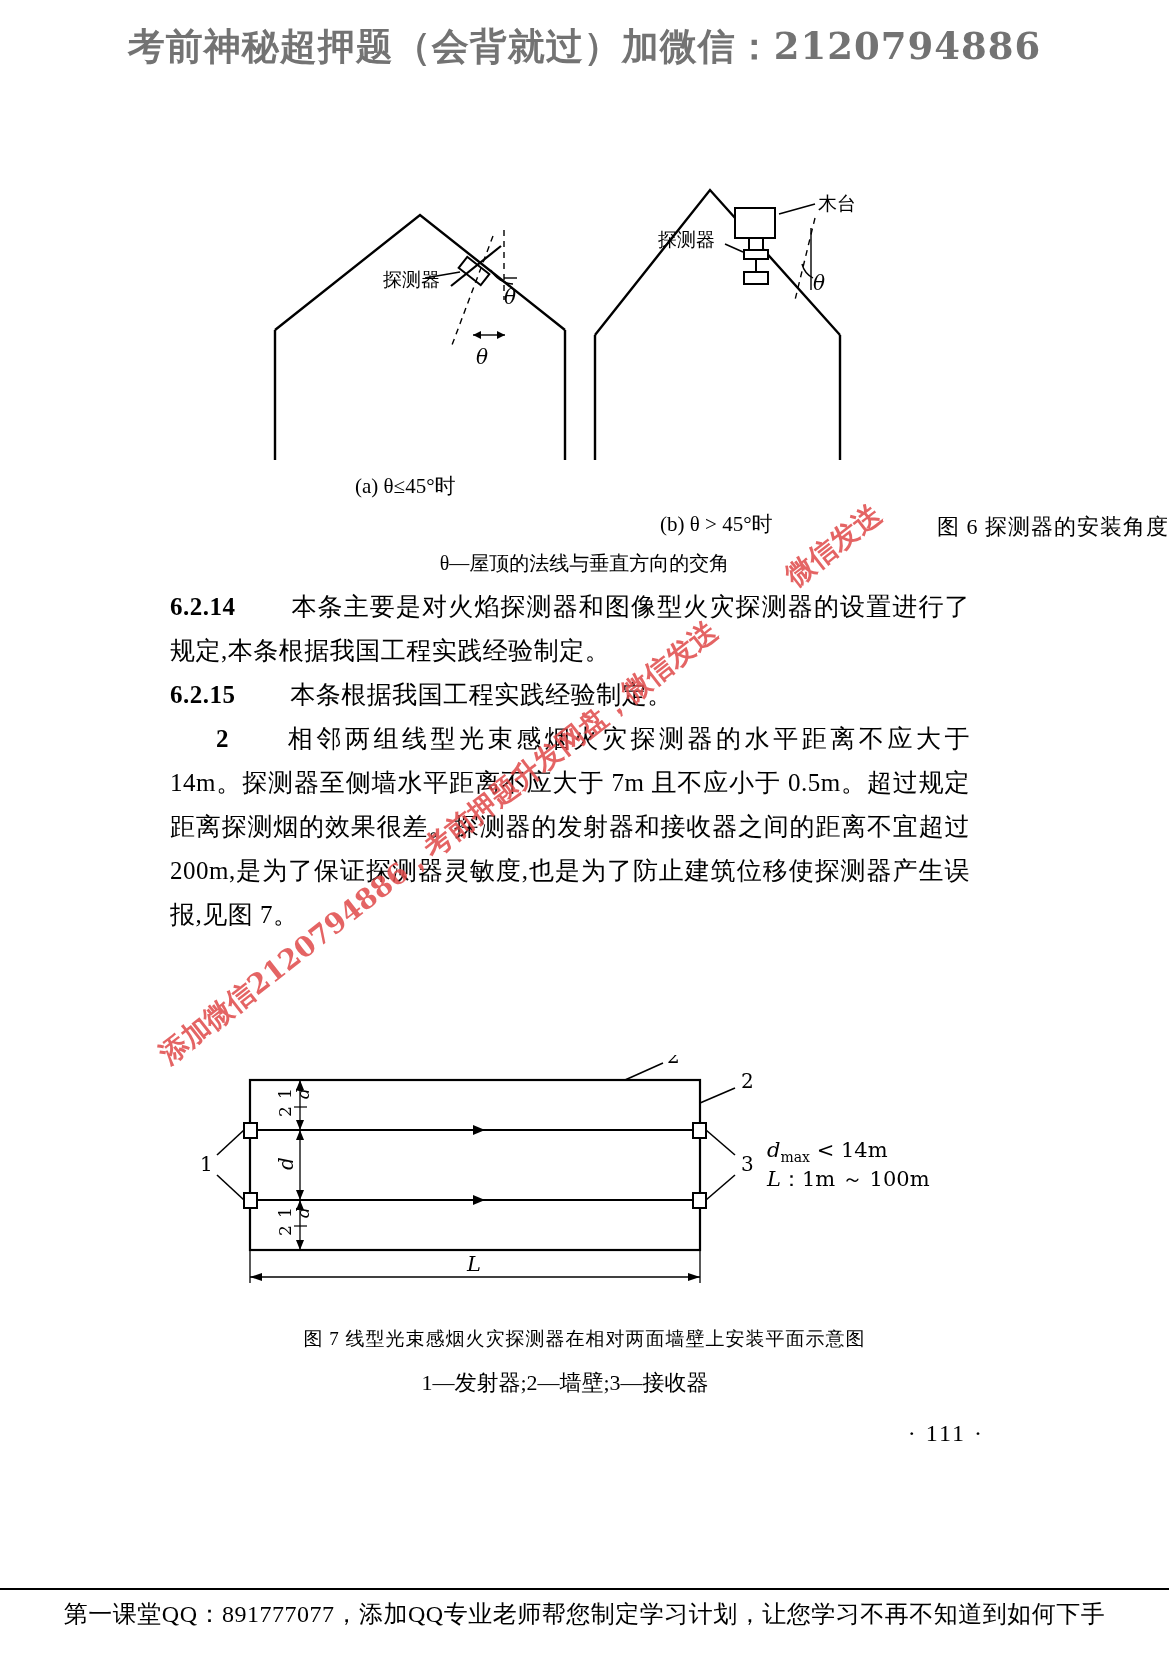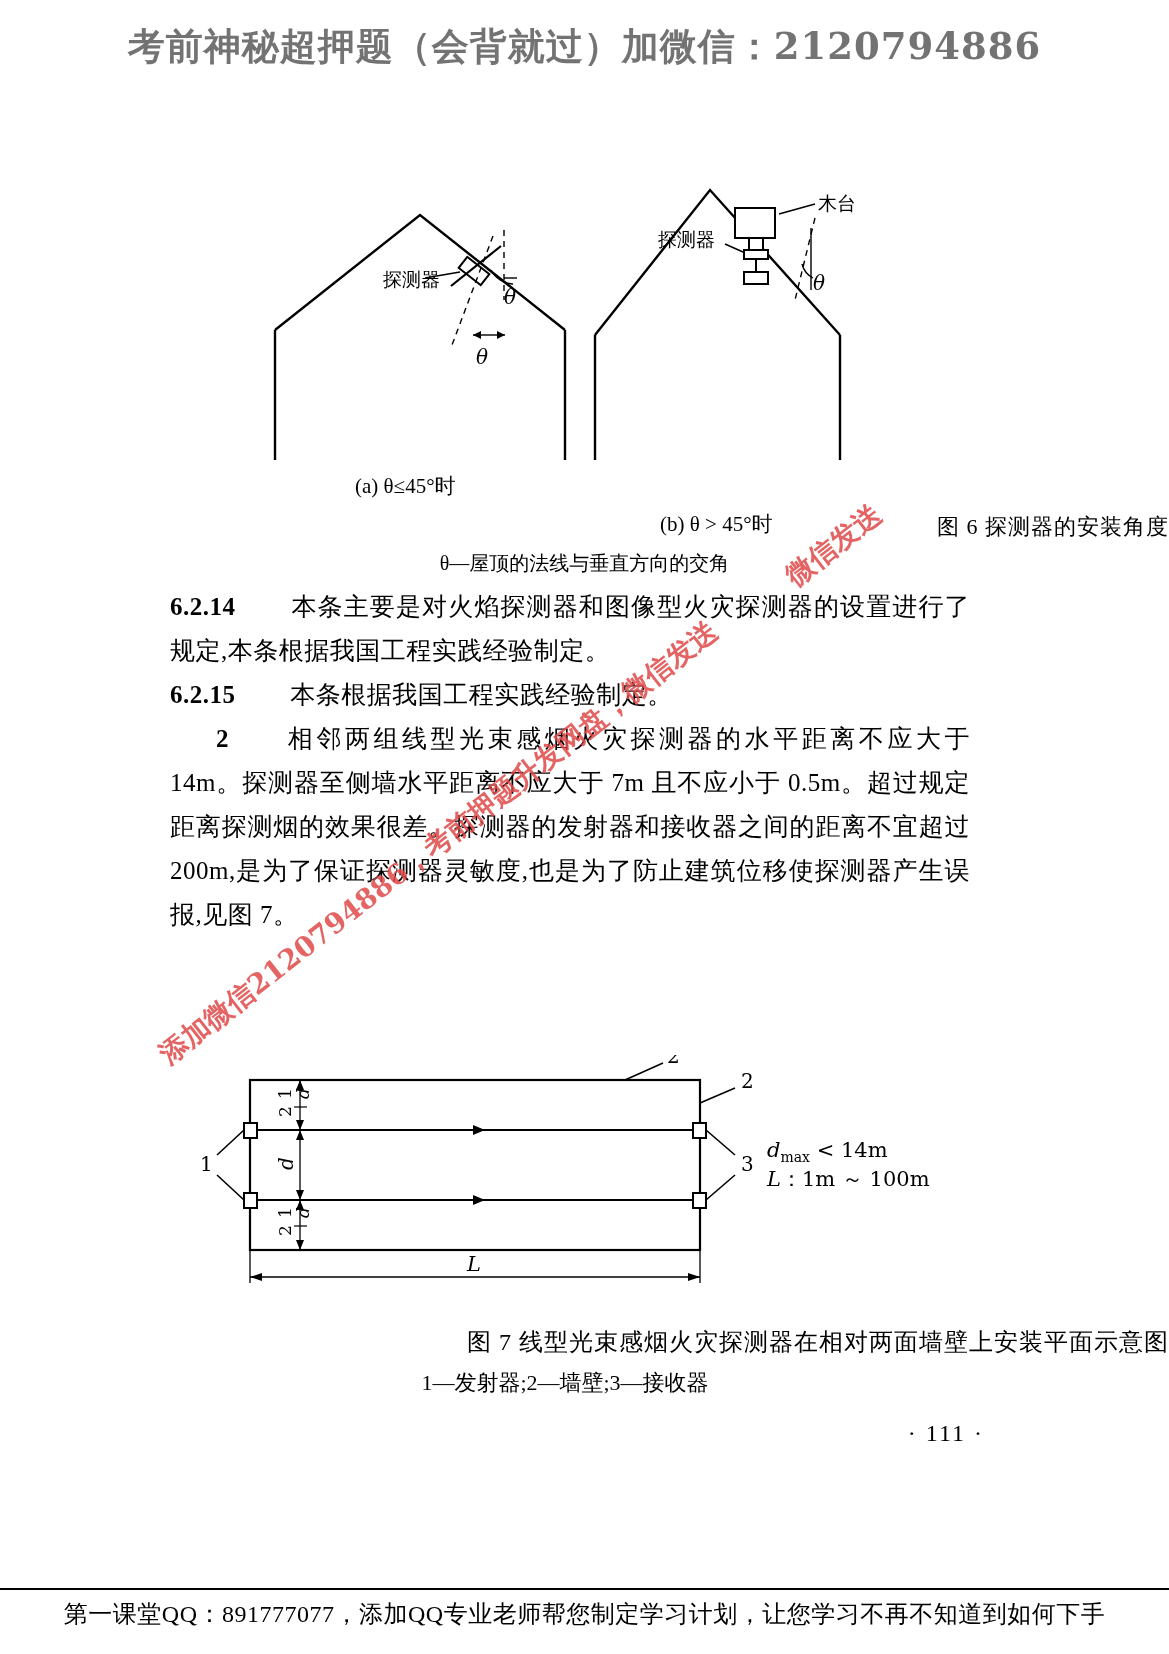--- a/index.html
+++ b/index.html
@@ -49,22 +49,22 @@
     letter-spacing:0.5px;
   }
   .num{font-weight:bold;}
   .ind{display:inline-block;width:48px;}
   .ind2{display:inline-block;width:46px;}
 
   
   .fig7{position:absolute;left:195px;top:1055px;width:790px;height:250px;}
   .fig7 svg{display:block;}
 
-  .fig7-title{position:absolute;left:0;top:1326px;width:1169px;text-align:right;
-              font-size:24px;letter-spacing:1px;}
+  .fig7-title{position:absolute;left:0;top:1326px;width:1169px;text-align:center;
+              font-size:19px;letter-spacing:1px;}
   .fig7-sub{position:absolute;left:0;top:1368px;width:1130px;text-align:center;
             font-size:22px;}
 
   
   .pageno{position:absolute;right:185px;top:1420px;font-size:24px;letter-spacing:2px;}
 
   
   .footer-rule{position:absolute;left:0;top:1588px;width:1169px;height:2px;background:#000;}
   .footer{position:absolute;left:0;top:1598px;width:1169px;text-align:center;
           font-size:24px;letter-spacing:0.5px;}

